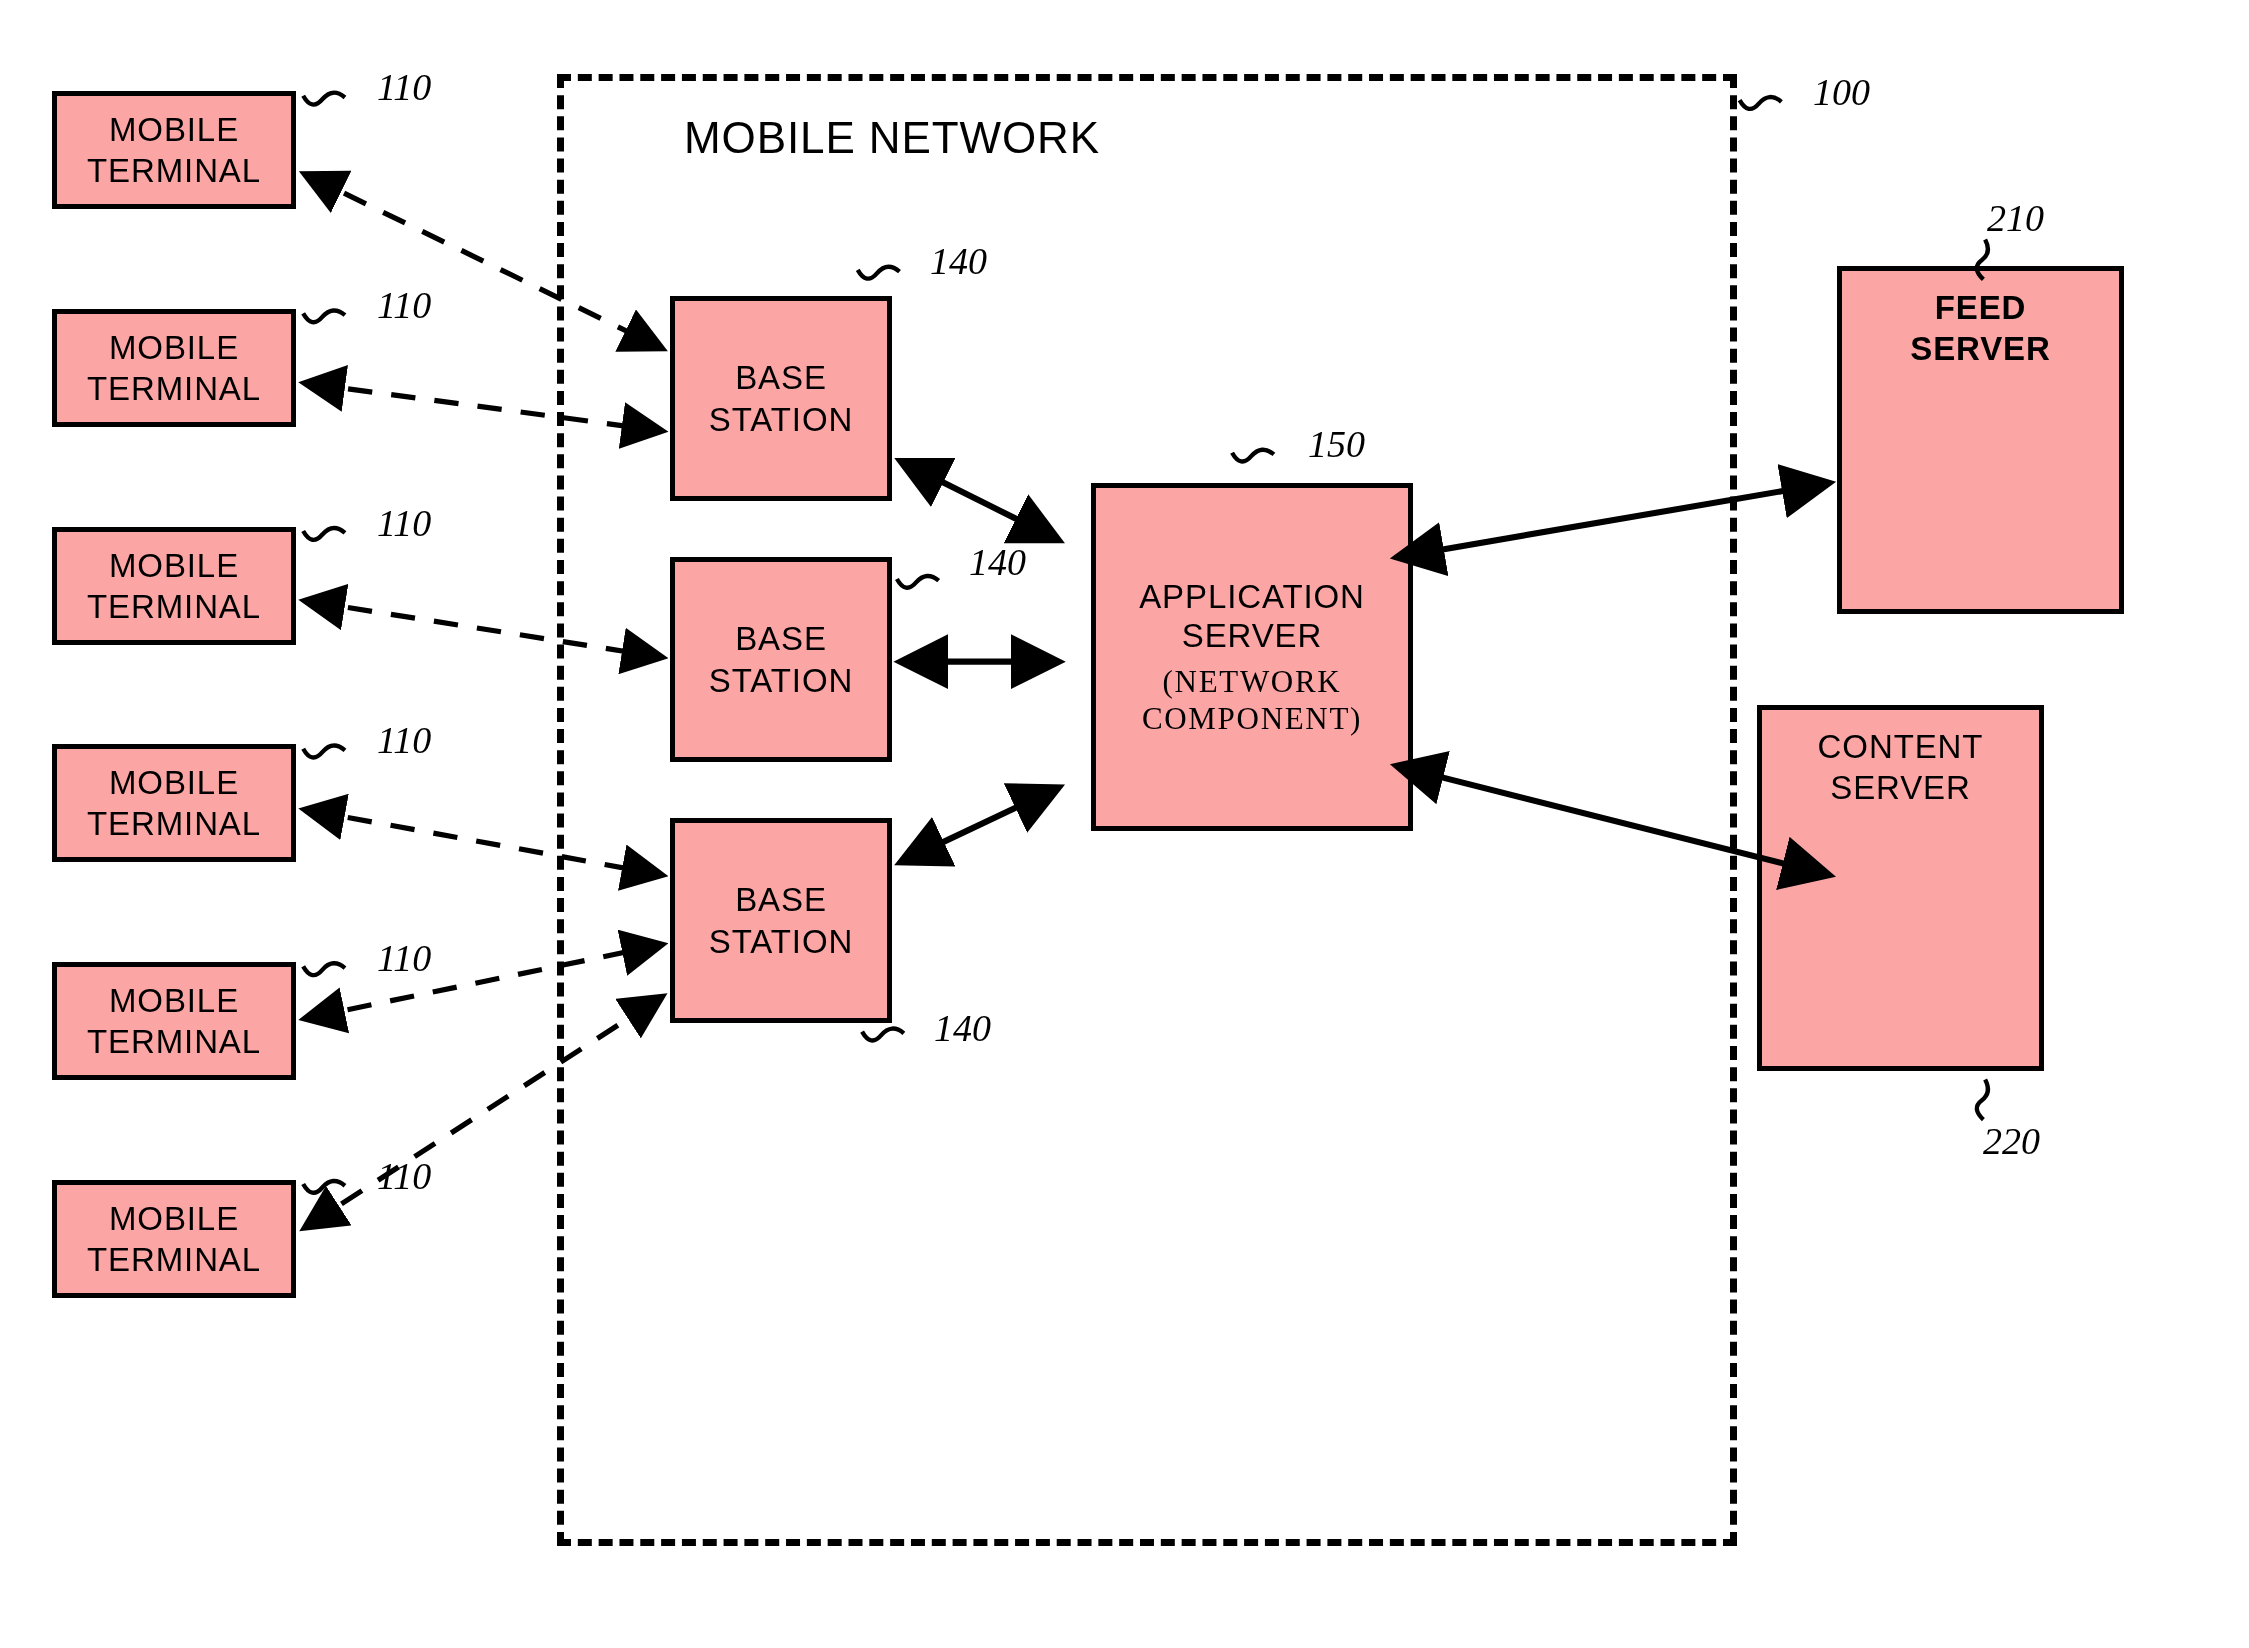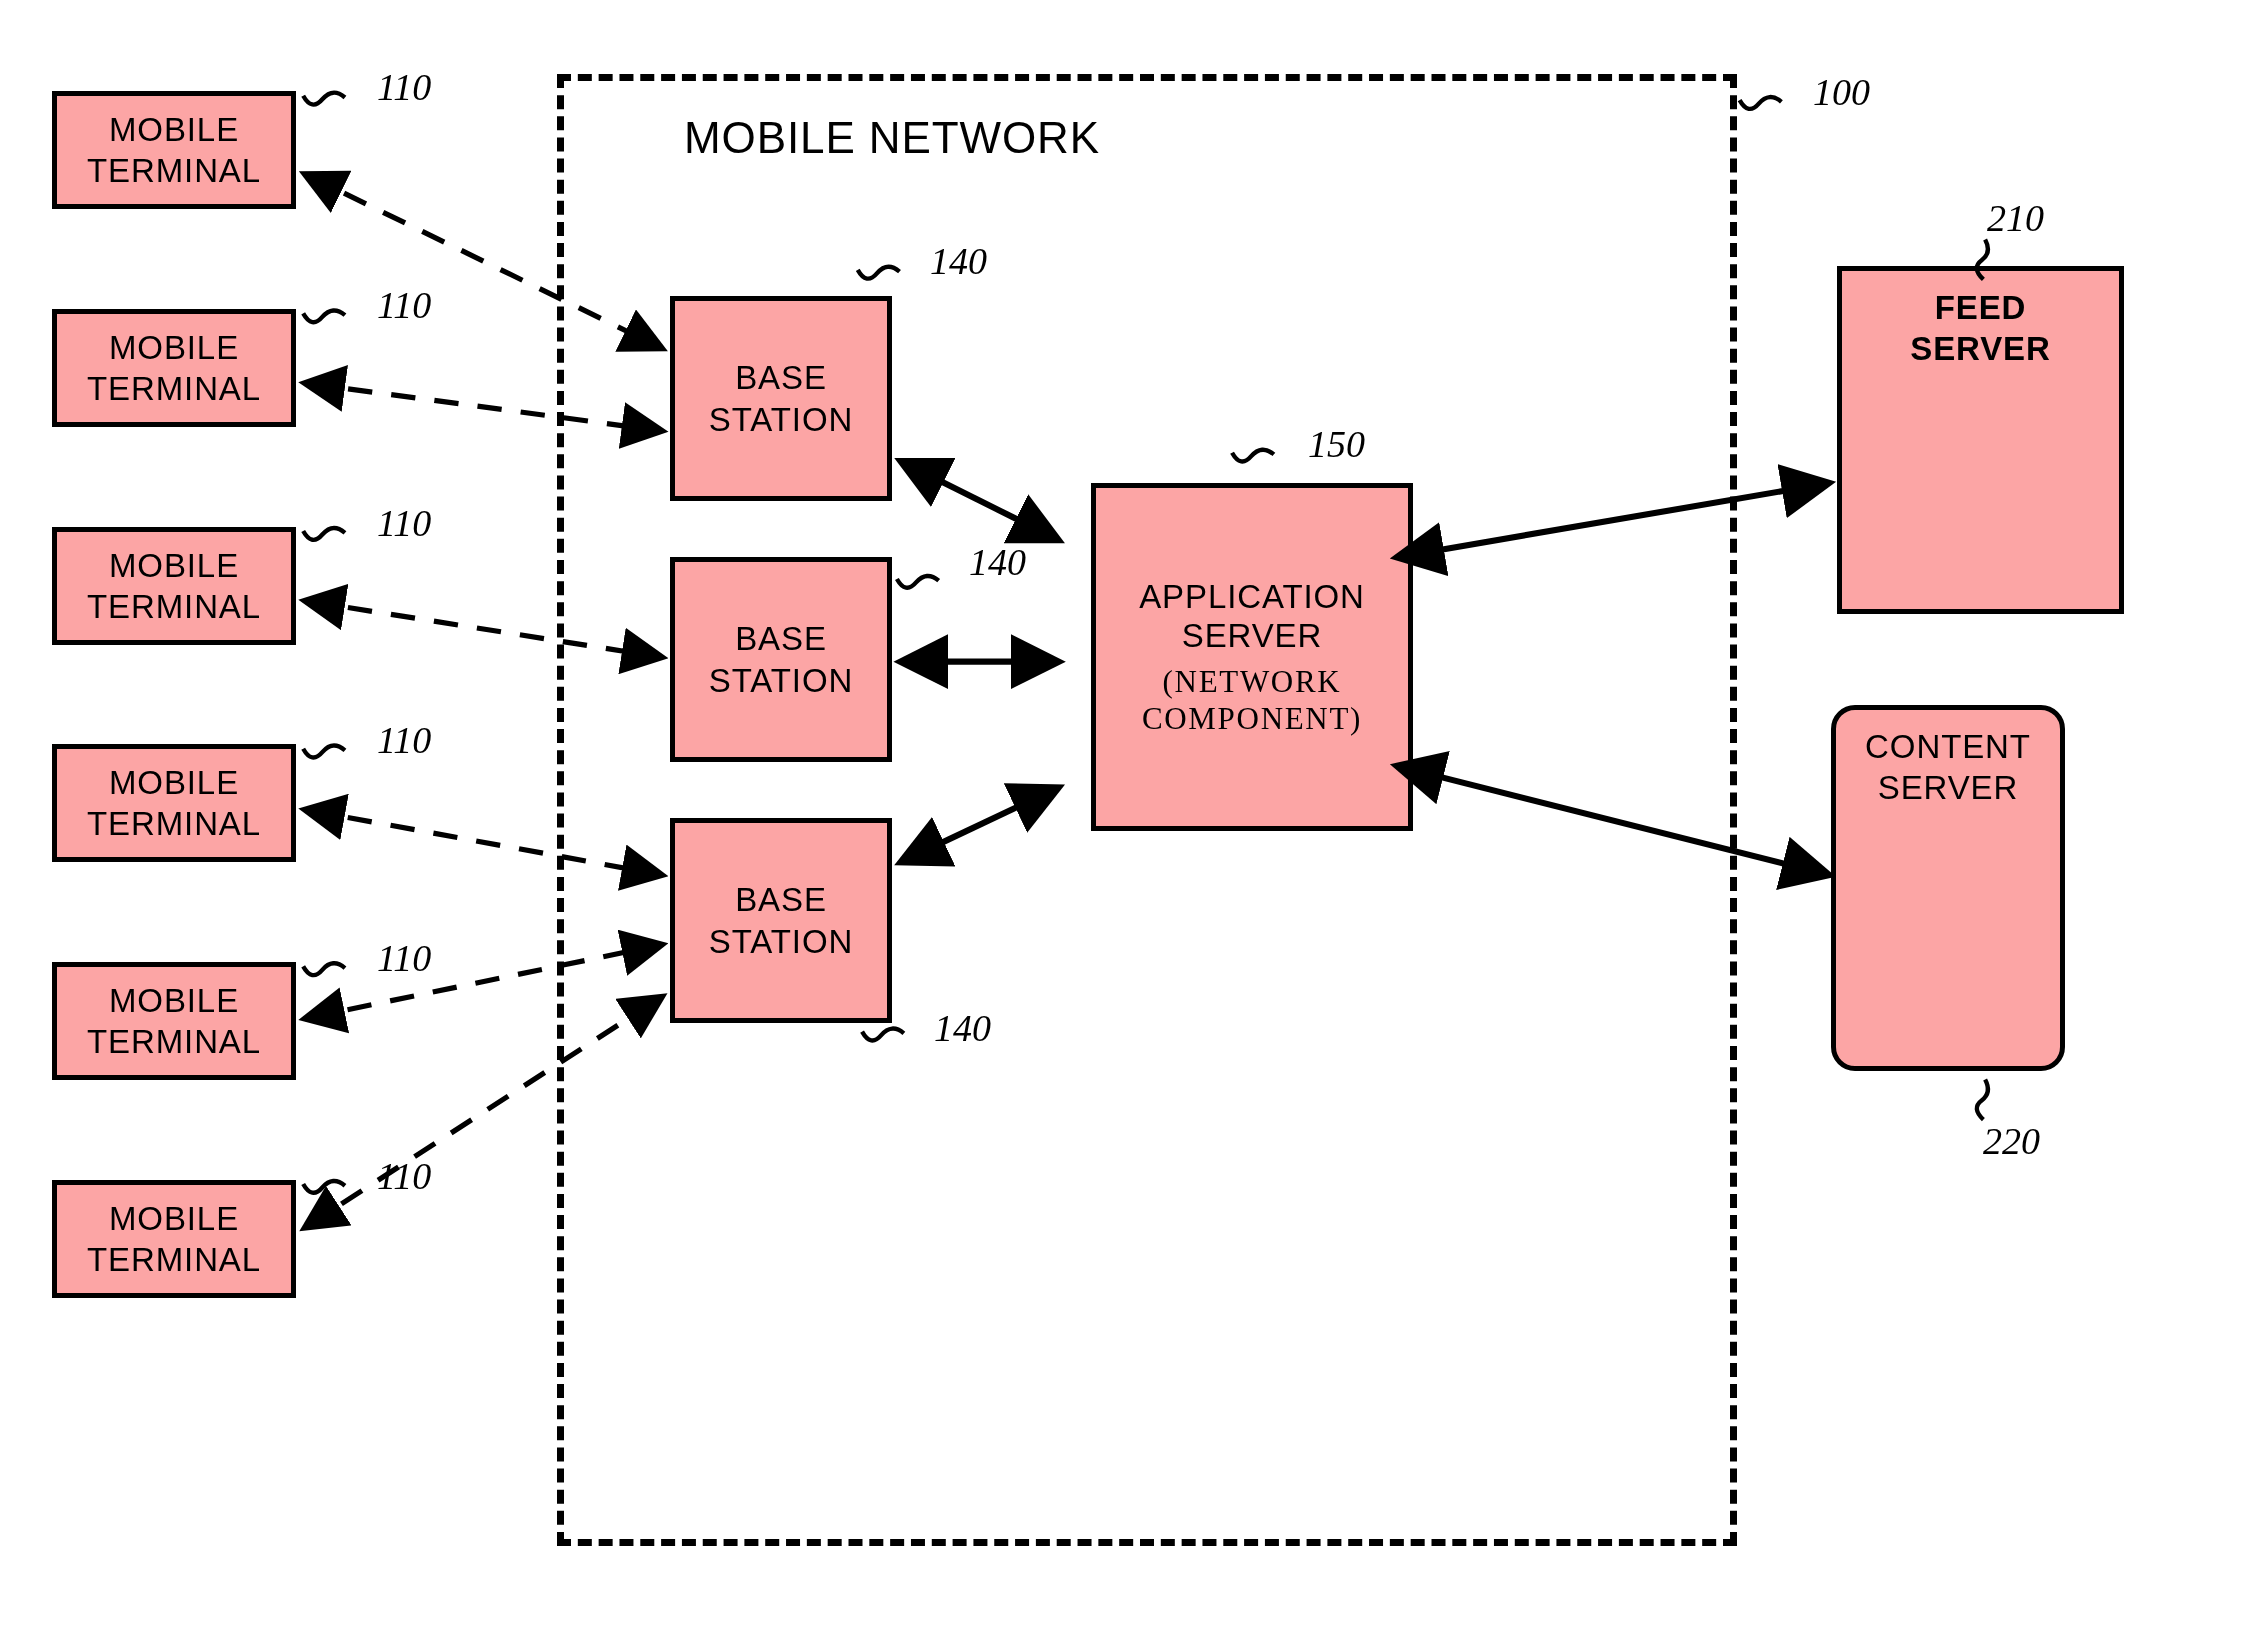--- a/index.html
+++ b/index.html
@@ -163,21 +163,21 @@
   </svg>
   <div class="script-label" style="left:1284px; top:422px;">150</div>
 
   <div class="box box-tall-label" style="left:1837px; top:266px; width:287px; height:348px; white-space:pre-line;font-weight:bold;">FEED
 SERVER</div>
   <svg class="overlay" viewBox="0 0 2584 1893" width="2250" height="1648">
     <path d="M2280 275 q 8 15 -4 24 q -12 9 2 22" stroke="#000" stroke-width="5" fill="none"></path>
   </svg>
   <div class="script-label" style="left:1963px; top:196px;">210</div>
 
-  <div class="box box-tall-label" style="left:1831px; top:705px; width:234px; height:366px; white-space:pre-line;border-radius:24px;">CONTENT
+  <div class="box box-tall-label" style="left:1757px; top:705px; width:287px; height:366px; white-space:pre-line;">CONTENT
 SERVER</div>
   <svg class="overlay" viewBox="0 0 2584 1893" width="2250" height="1648">
     <path d="M2280 1240 q 8 15 -4 24 q -12 9 2 22" stroke="#000" stroke-width="5" fill="none"></path>
   </svg>
   <div class="script-label" style="left:1959px; top:1119px;">220</div>
 
   <svg class="overlay" viewBox="0 0 2584 1893" width="2250" height="1648">
     <defs>
       <marker id="arrowSolid" viewBox="0 0 14 14" refX="12" refY="7" markerWidth="9" markerHeight="9" orient="auto-start-reverse">
         <path d="M0,0 L14,7 L0,14 z" fill="#000"></path>

